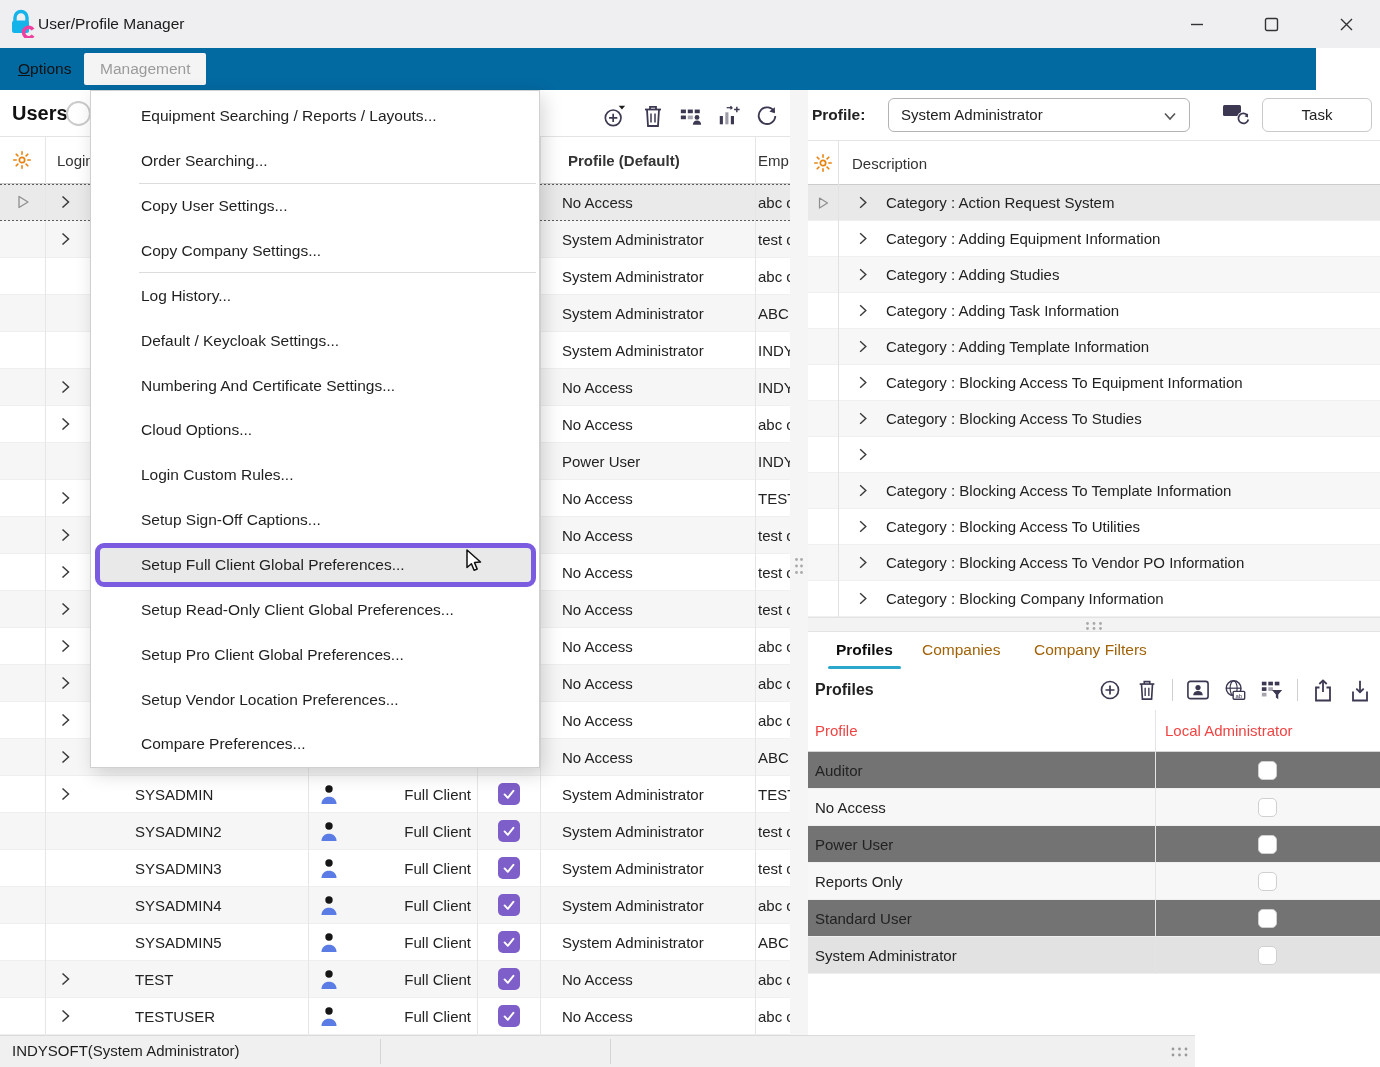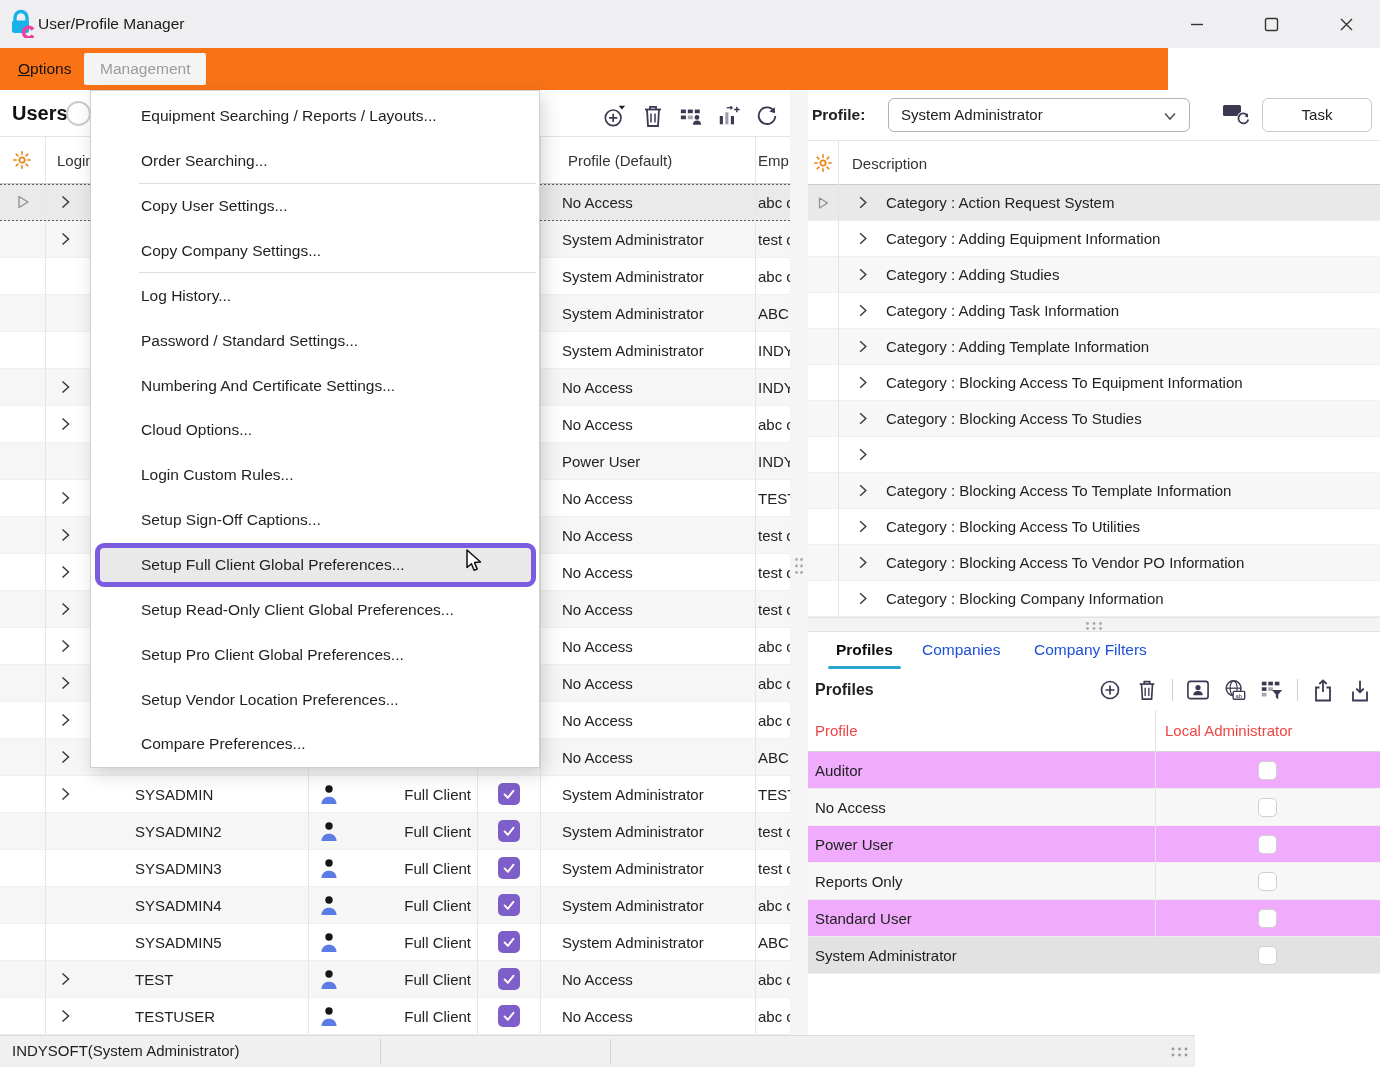--- a/index.html
+++ b/index.html
@@ -8,34 +8,34 @@
     position:relative; width:1380px; height:1067px; background:#fff; overflow:hidden;
     font-family:"Liberation Sans", sans-serif; color:#222; font-size:15px;
   }
   
   .titlebar { position:absolute; left:0; top:0; width:1380px; height:48px; background:#efeef0; }
   .app-icon { position:absolute; left:8px; top:9px; }
   .app-title { position:absolute; left:38px; top:0; height:48px; line-height:48px; font-size:15.5px; color:#1b1b1b; }
   .winbtn { position:absolute; top:6px; width:42px; height:36px; display:flex; align-items:center; justify-content:center; }
   .winbtn.min { left:1176px; } .winbtn.max { left:1250px; } .winbtn.close { left:1325px; }
   
-  .menubar { position:absolute; left:0; top:48px; width:1168px; height:42px; background:#f97316; }
+  .menubar { position:absolute; left:0; top:48px; width:1316px; height:42px; background:#0369a1; }
   .menubar-item { position:absolute; top:5px; height:32px; line-height:32px; padding:0 16px; font-size:15.5px; }
   .menubar-item.options { left:2px; color:#111; display:inline-block; }
   .menubar-item.options::first-letter { text-decoration:underline; }
   .menubar-item.management { left:84px; color:#9b9b9b; background:#f5f4f5; border-radius:2px; }
   
   .users-panel { position:absolute; left:0; top:90px; width:790px; height:946px; background:#fff; }
   .users-header { position:absolute; left:0; top:0; width:790px; height:47px; border-bottom:1px solid #e4e4e4; }
   .users-title { position:absolute; left:12px; top:0; height:47px; line-height:47px; font-weight:bold; font-size:20px; color:#111; }
   .users-toggle { position:absolute; left:66px; top:11px; width:25px; height:25px; border:2px solid #cbcbcb; border-radius:50%; background:#fff; }
   .users-thead { position:absolute; left:0; top:47px; width:790px; height:47px; border-bottom:1px solid #c9c9c9; color:#333; }
   .th-sun { position:absolute; left:12px; top:13px; }
   .th-login { position:absolute; left:57px; top:0; height:47px; line-height:47px; }
-  .th-profile { position:absolute; left:568px; top:0; height:47px; line-height:47px; }
+  .th-profile { position:absolute; left:568px; top:0; height:47px; line-height:47px;font-weight:bold; }
   .th-emp { position:absolute; left:758px; top:0; height:47px; line-height:47px; width:32px; overflow:hidden; white-space:nowrap; }
   .user-rows { position:absolute; left:0; top:94px; width:790px; height:852px; display:flex; flex-direction:column; }
   .user-row { position:relative; display:flex; height:37px; align-items:center; border-bottom:1px solid #efefef; background:#fff; }
   .user-row:nth-child(even) { background:#f6f6f6; }
   .user-row.selected { background:#eaeaea; }
   .user-row.selected::before, .user-row.selected::after {
     content:""; position:absolute; left:0; right:0; height:1px; z-index:3;
     background:repeating-linear-gradient(90deg,#5c5c5c 0 2px,transparent 2px 4px);
   }
   .user-row.selected::before { top:0; } .user-row.selected::after { bottom:-1px; }
@@ -72,34 +72,34 @@
   .cat-row { display:flex; height:36px; align-items:center; background:#fff; border-bottom:1px solid #f0f0f0; }
   .cat-row:nth-child(odd) { background:#f7f7f7; }
   .cat-row.selected { background:#e9e9e9; }
   .cat-gutter { width:30px; display:flex; align-items:center; justify-content:center; }
   .cat-expand { width:48px; display:flex; align-items:center; justify-content:center; }
   .cat-label { flex:1; white-space:nowrap; overflow:hidden; }
   .h-splitter { position:absolute; left:0; top:527px; width:572px; height:15px; background:#f3f3f3; border-top:1px solid #e3e3e3; border-bottom:1px solid #e3e3e3; }
   .h-grip { position:absolute; left:276px; top:2px; }
   
   .tabs { position:absolute; left:0; top:542px; width:572px; height:38px; }
-  .tab { position:absolute; top:0; height:35px; line-height:35px; font-size:15.5px; color:#1d4ed8; }
+  .tab { position:absolute; top:0; height:35px; line-height:35px; font-size:15.5px; color:#a16207; }
   .tab.t0 { left:28px; font-weight:bold; color:#0c0c0c; }
   .tab.t0::after { content:""; position:absolute; left:-8px; right:-8px; bottom:-2px; height:3px; background:#2BA7CB; border-radius:2px; }
   .tab.t1 { left:114px; } .tab.t2 { left:226px; }
   .profiles-head { position:absolute; left:0; top:580px; width:572px; height:40px; }
   .profiles-title { position:absolute; left:7px; top:0; height:40px; line-height:40px; font-weight:bold; font-size:16px; }
   .profiles-tools { position:absolute; right:8px; top:4px; height:32px; display:flex; align-items:center; gap:13px; }
   .tsep { width:1px; height:22px; background:#cfcfcf; }
   .ptable-head { position:absolute; left:0; top:620px; width:572px; height:42px; border-bottom:1px solid #d5d5d5; color:#ef4444; }
   .pth-profile { position:absolute; left:7px; top:0; height:42px; line-height:42px; }
   .pth-admin { position:absolute; left:357px; top:0; height:42px; line-height:42px; }
   .pcolline { position:absolute; left:347px; top:620px; height:264px; width:1px; background:#e4e4e4; z-index:2; }
   .p-rows { position:absolute; left:0; top:662px; width:572px; display:flex; flex-direction:column; }
-  .p-row { display:flex; height:37px; align-items:center; background:#f0abfc; border-bottom:1px solid #efefef; }
+  .p-row { display:flex; height:37px; align-items:center; background:#737373; border-bottom:1px solid #efefef; }
   .p-row:nth-child(even) { background:#f7f7f7; }
   .p-row.selected { background:#e2e2e2; }
   .p-name { width:347px; padding-left:7px; }
   .p-check { width:225px; display:flex; justify-content:center; }
   .checkbox-off { width:19px; height:19px; background:#fff; border:1.5px solid #d0d0d0; border-radius:5px; }
   
   .statusbar { position:absolute; left:0; top:1035px; width:1195px; height:32px; background:#f1f0f1; border-top:1px solid #dadada; }
   .status-text { position:absolute; left:12px; top:0; height:32px; line-height:30px; color:#1d1d1d; }
   .status-div { position:absolute; top:3px; bottom:3px; width:1px; background:#d4d4d4; }
   .sd-1 { left:380px; } .sd-2 { left:610px; }
@@ -1445,21 +1445,21 @@
       <div class="menu-item">
         <span>Copy User Settings...</span>
       </div>
       <div class="menu-item separator-after">
         <span>Copy Company Settings...</span>
       </div>
       <div class="menu-item">
         <span>Log History...</span>
       </div>
       <div class="menu-item">
-        <span>Password / Standard Settings...</span>
+        <span>Default / Keycloak Settings...</span>
       </div>
       <div class="menu-item">
         <span>Numbering And Certificate Settings...</span>
       </div>
       <div class="menu-item">
         <span>Cloud Options...</span>
       </div>
       <div class="menu-item">
         <span>Login Custom Rules...</span>
       </div>

